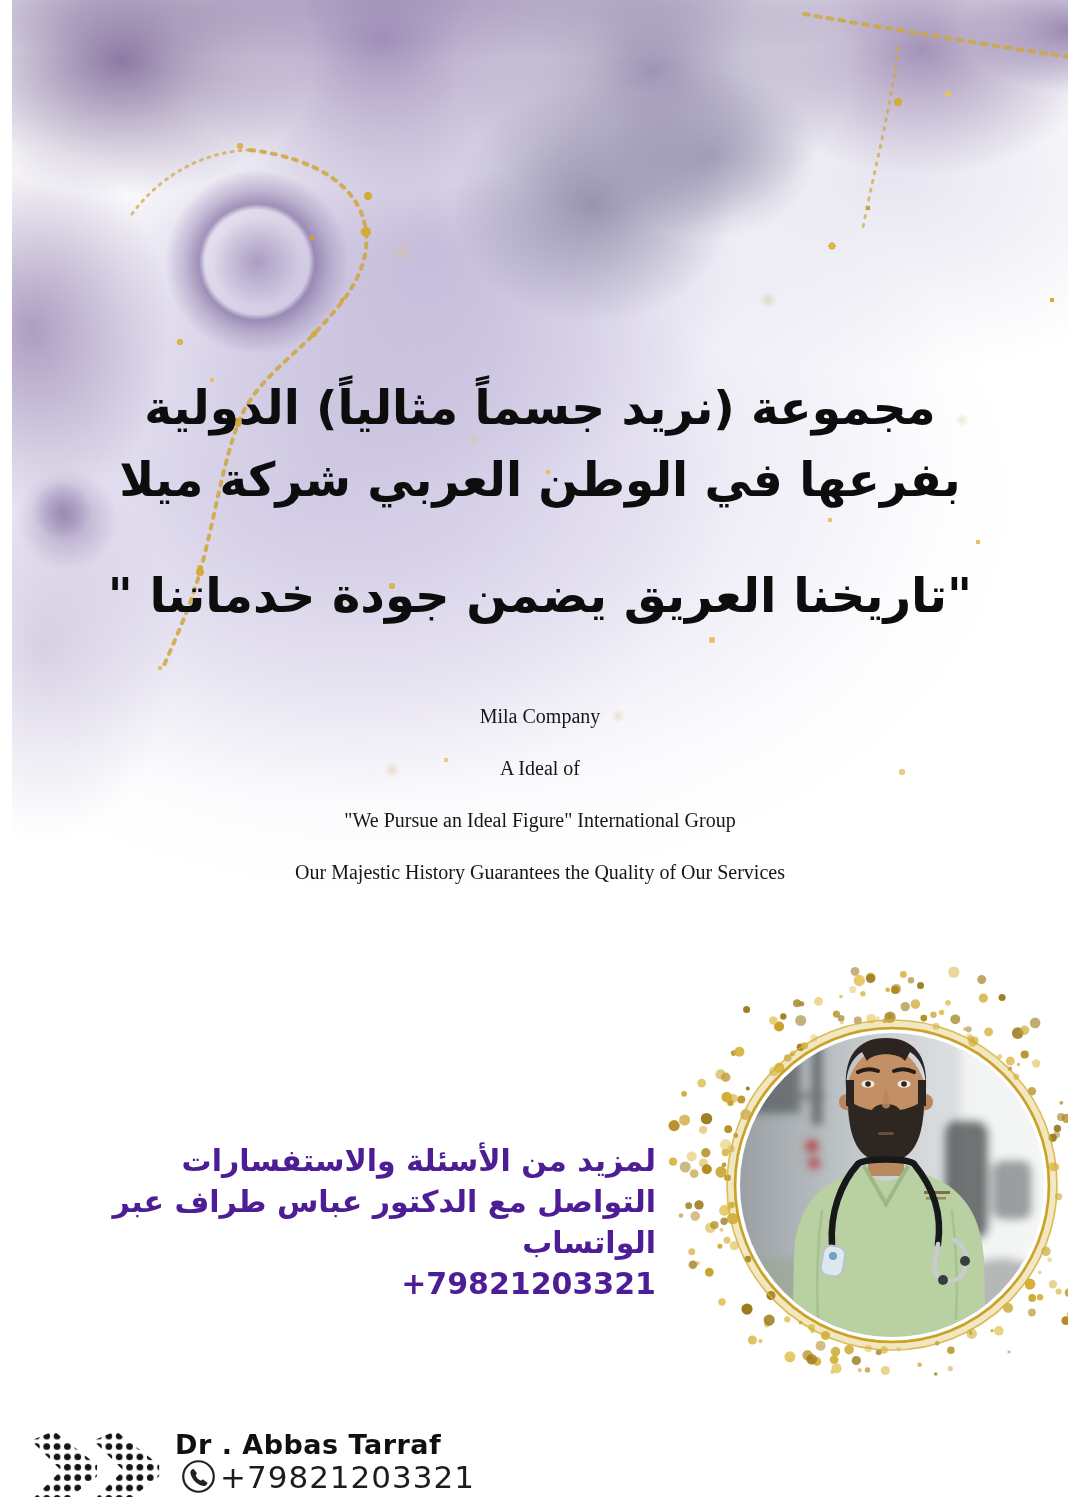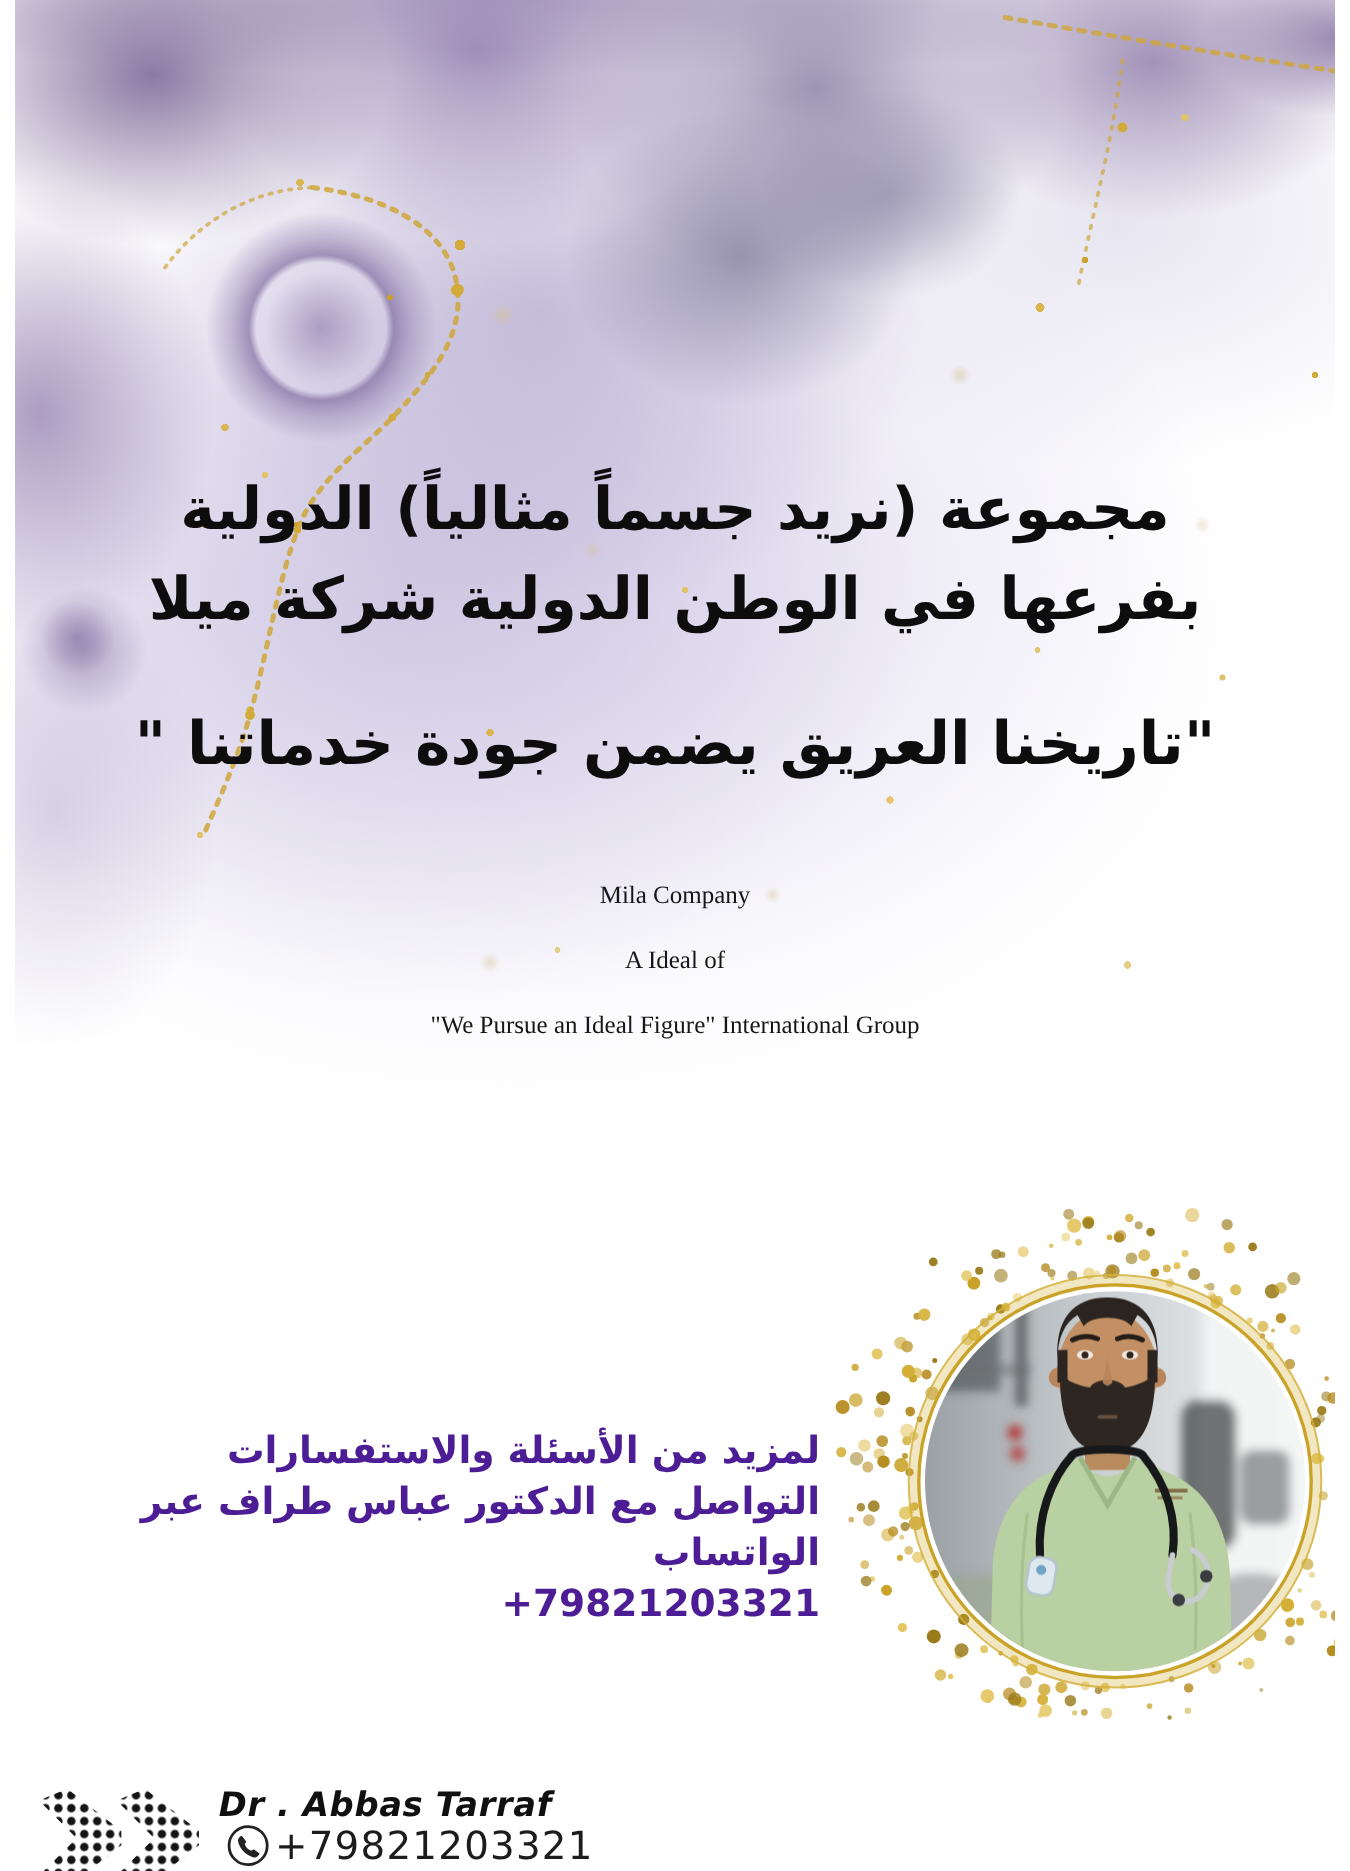--- a/index.html
+++ b/index.html
@@ -89,21 +89,21 @@
     direction:rtl;text-align:right;
     font-weight:bold;font-size:30px;line-height:41px;color:#4c1d95;
   }
   .contact .phone-ltr{direction:ltr;unicode-bidi:embed;}
   
   .photo-frame{position:absolute;left:650px;top:960px;width:440px;height:420px;}
   
   .footer-logo{position:absolute;left:15px;top:1431px;width:142px;height:80px;}
   .footer-name{
     position:absolute;left:163px;top:1429px;
-    font-weight:800;font-size:27px;letter-spacing:.5px;color:#101010;font-style:italic;
+    font-weight:800;font-size:27px;letter-spacing:.5px;color:#101010;
   }
   .footer-phone{
     position:absolute;left:168px;top:1458px;
     display:flex;align-items:center;gap:3px;
     font-size:31px;color:#1c1c1c;letter-spacing:1px;
   }
   .footer-phone svg{display:block;}
 </style>
 </head>
 <body>
@@ -122,28 +122,29 @@
       <circle cx="354" cy="232" r="5"></circle>
         <circle cx="188" cy="572" r="4"></circle>
       <circle cx="886" cy="102" r="4"></circle>
         <circle cx="302" cy="334" r="3"></circle>
       <circle cx="226" cy="424" r="3"></circle>
     </g>
   </svg>
 
   <header class="heading-ar" dir="rtl">
     <div>مجموعة (نريد جسماً مثالياً) الدولية</div>
-    <div>بفرعها في الوطن الدولية شركة ميلا</div>
+    <div>بفرعها في الوطن العربي شركة ميلا</div>
   </header>
   <div class="quote-ar" dir="rtl">"تاريخنا العريق يضمن جودة خدماتنا "</div>
 
   <section class="heading-en">
     <div>Mila Company</div>
     <div>A Ideal of</div>
     <div>"We Pursue an Ideal Figure" International Group</div>
+    <div>Our Majestic History Guarantees the Quality of Our Services</div>
   </section>
 
   <section class="contact" dir="rtl">
     <div>لمزيد من الأسئلة والاستفسارات</div>
     <div>التواصل مع الدكتور عباس طراف عبر الواتساب</div>
     <div class="phone-ltr">+79821203321</div>
   </section>
 
   <svg class="photo-frame" viewBox="0 0 440 420" aria-hidden="true">
     <defs>

